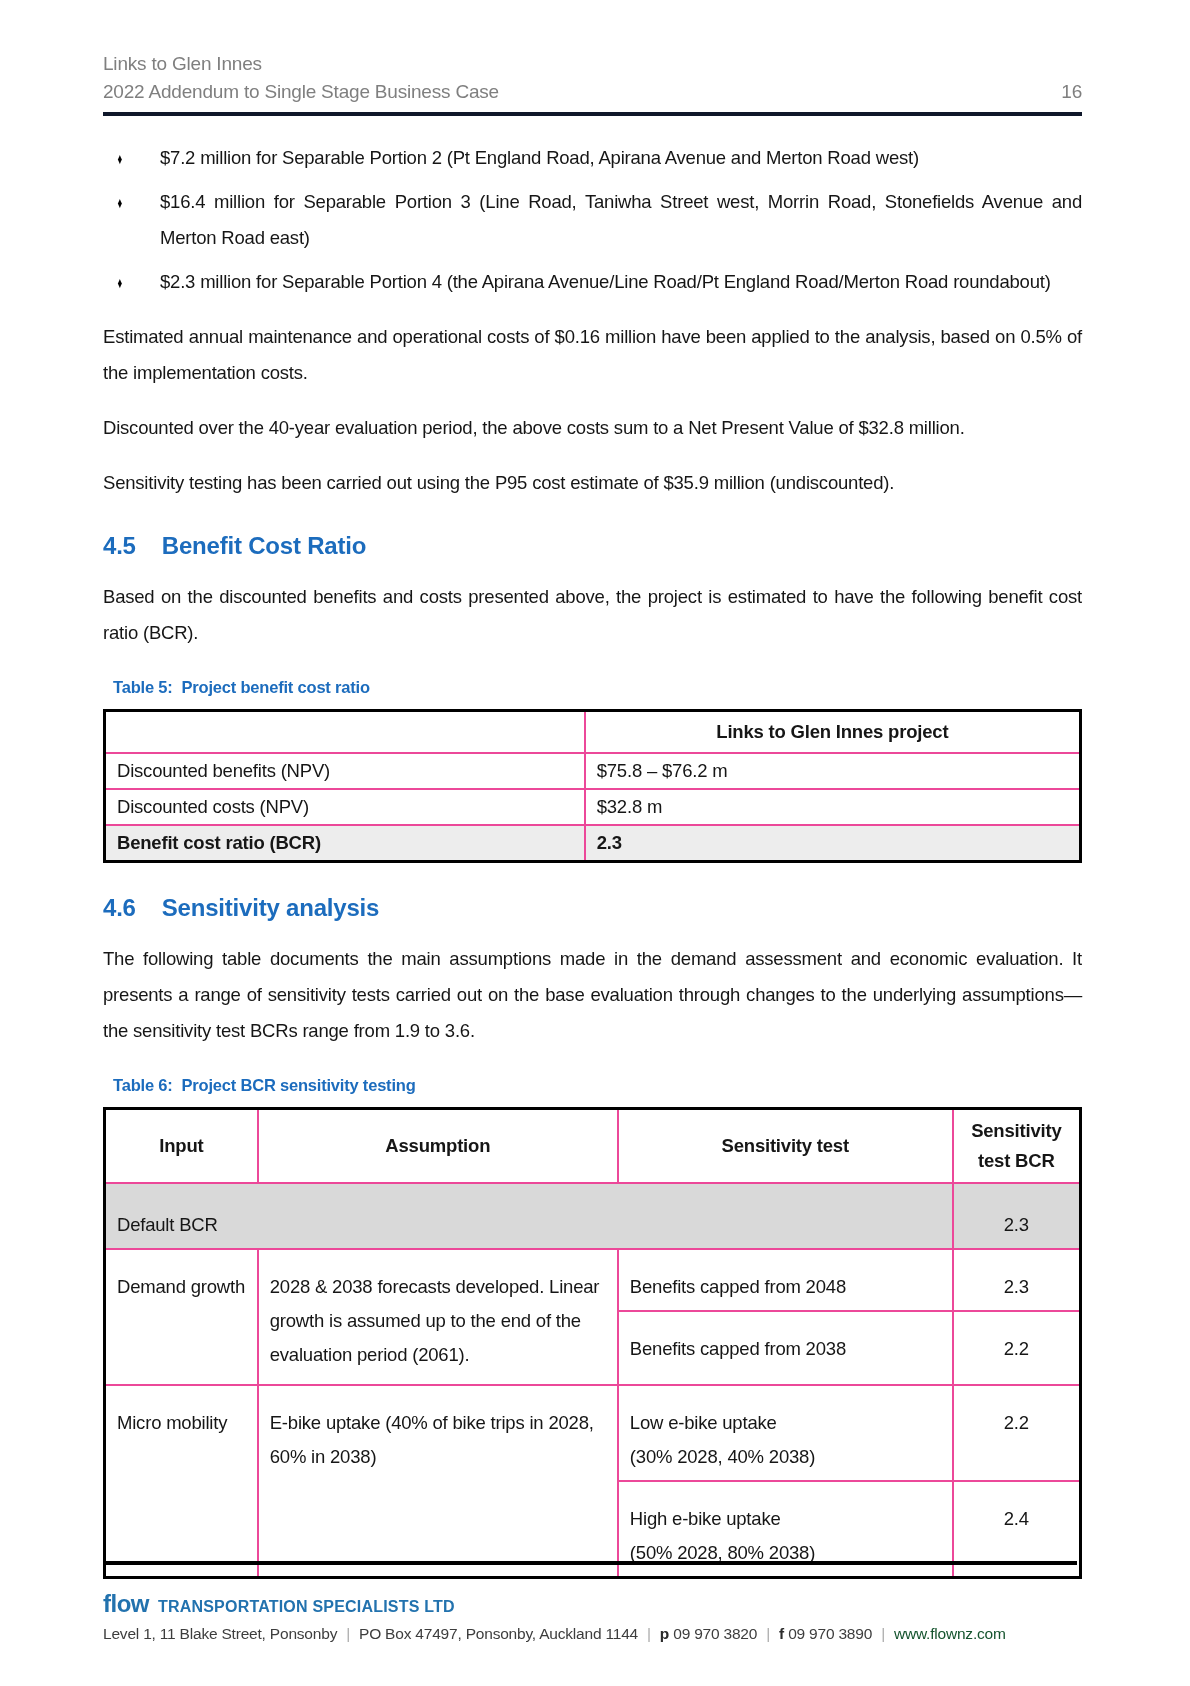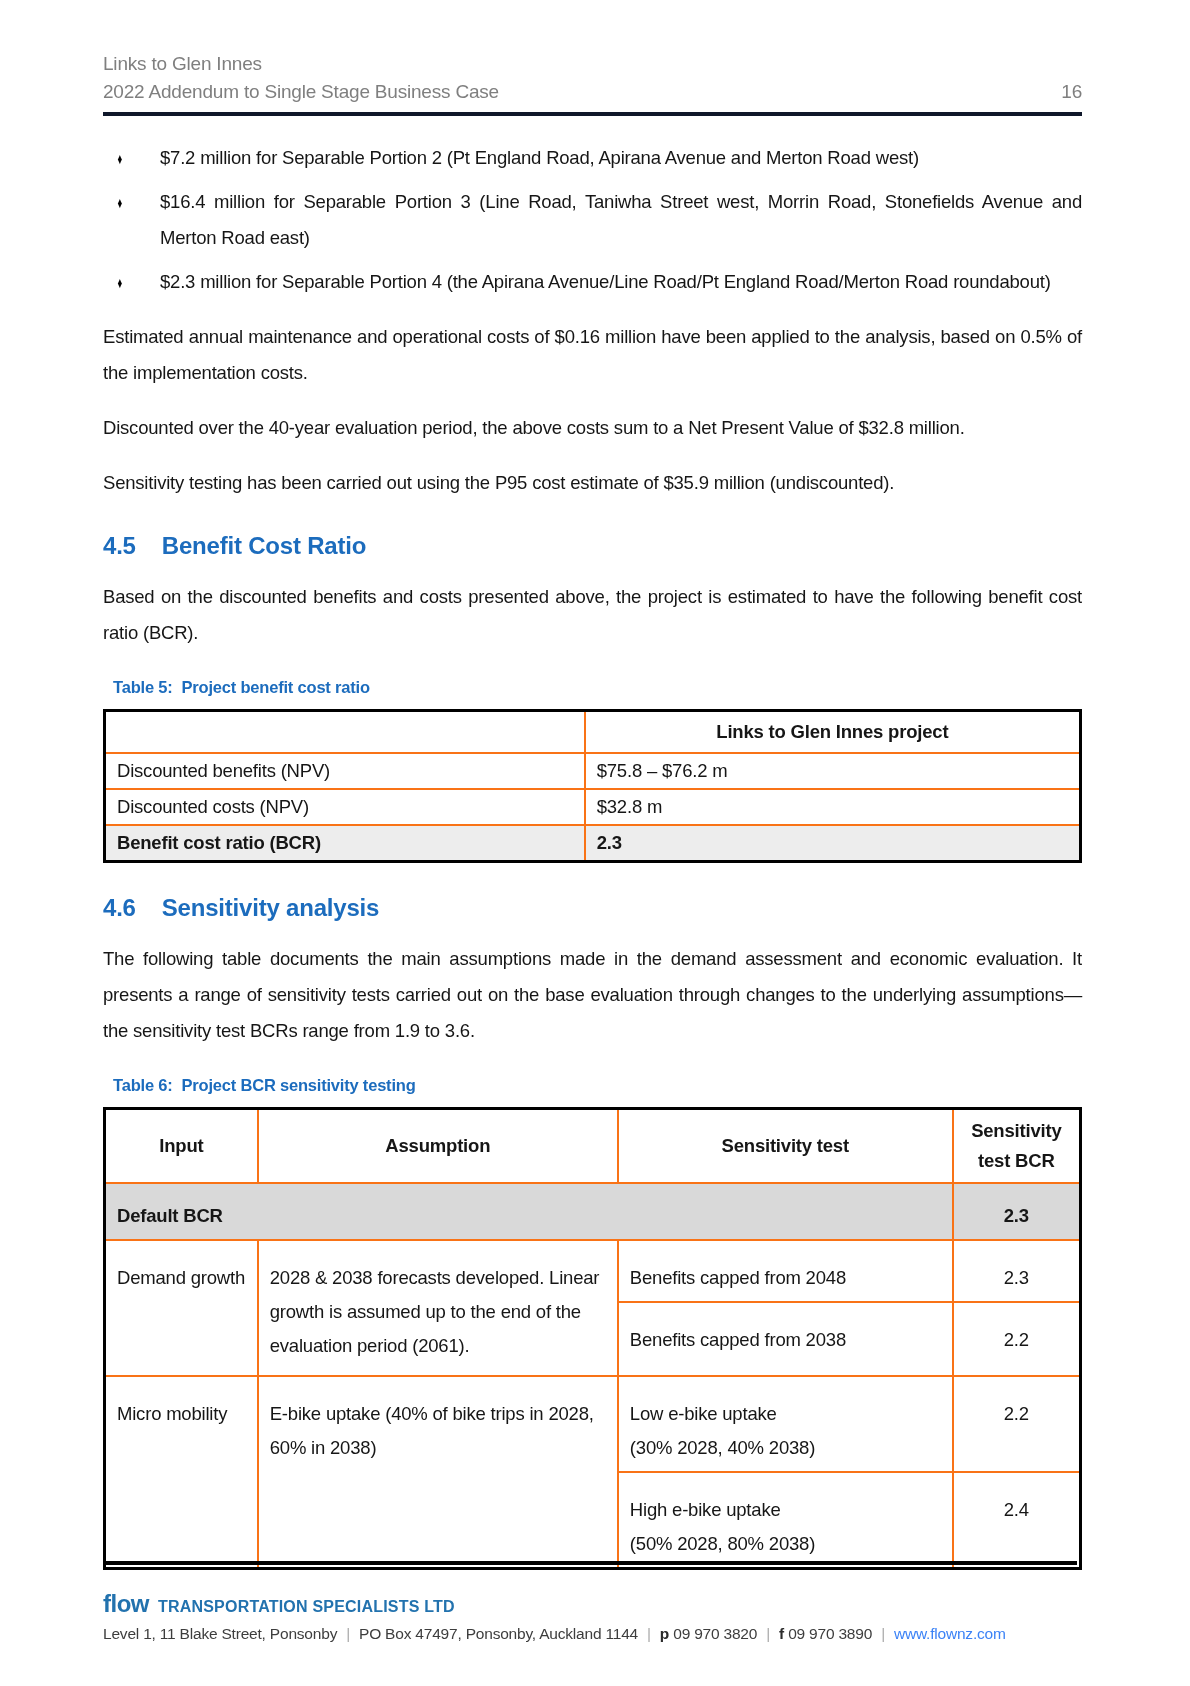--- a/index.html
+++ b/index.html
@@ -84,21 +84,21 @@
   .table-caption .cap-text { margin-left: 9px; }
 
   
   table {
     width: 100%;
     border-collapse: collapse;
     border: 3px solid #000;
     table-layout: fixed;
   }
   th, td {
-    border: 2px solid #f97316;
+    border: 2px solid #ec4899;
     font-size: 18.5px;
     letter-spacing: -0.2px;
     padding: 6px 11px;
   }
 
   
   .t5 th { height: 42px; font-weight: bold; text-align: center; vertical-align: middle; }
   .t5 td { height: 32px; vertical-align: middle; }
   .t5 .t5-label { text-align: left; }
   .t5 .t5-value { }
@@ -115,23 +115,23 @@
     vertical-align: middle;
     line-height: 30px;
   }
   .t6 td { vertical-align: top; line-height: 34px; padding-top: 20px; }
   .t6 .h-s { height: 42px; }
   .t6 .h-m { height: 74px; border-radius: 6px; }
   .t6 .h-l { height: 82px; }
   .t6 .bcr-cell { text-align: center; }
   .t6 tr.t6-highlight td {
     background: var(--table6-highlight, #d9d9d9);
-    font-weight: bold;
+    font-weight: normal;
     vertical-align: middle;
-    padding-top: 15px;
+    padding-top: 24px;
   }
   .cell-line { display: block; }
 
   
   .doc-footer {
     position: absolute;
     left: 103px;
     right: 113px;
     top: 1561px;
   }
@@ -141,21 +141,21 @@
   .brand-suffix { font-size: 16px; font-weight: bold; margin-left: 9px; letter-spacing: 0.2px; }
   .address-line {
     margin-top: 7px;
     font-size: 15.5px;
     color: #3d3d3d;
     letter-spacing: -0.2px;
     white-space: nowrap;
   }
   .addr-sep { color: #ababab; margin: 0 9px; }
   .pf-label { font-weight: bold; color: #2b2b2b; }
-  .web-link { color: #3b82f6; text-decoration: none; }
+  .web-link { color: #14532d; text-decoration: none; }
 </style>
 </head>
 <body>
 
 <div class="page">
   <div class="content">
 
     <div class="doc-header">
       <div>Links to Glen Innes</div>
       <div class="hdr-row2">

